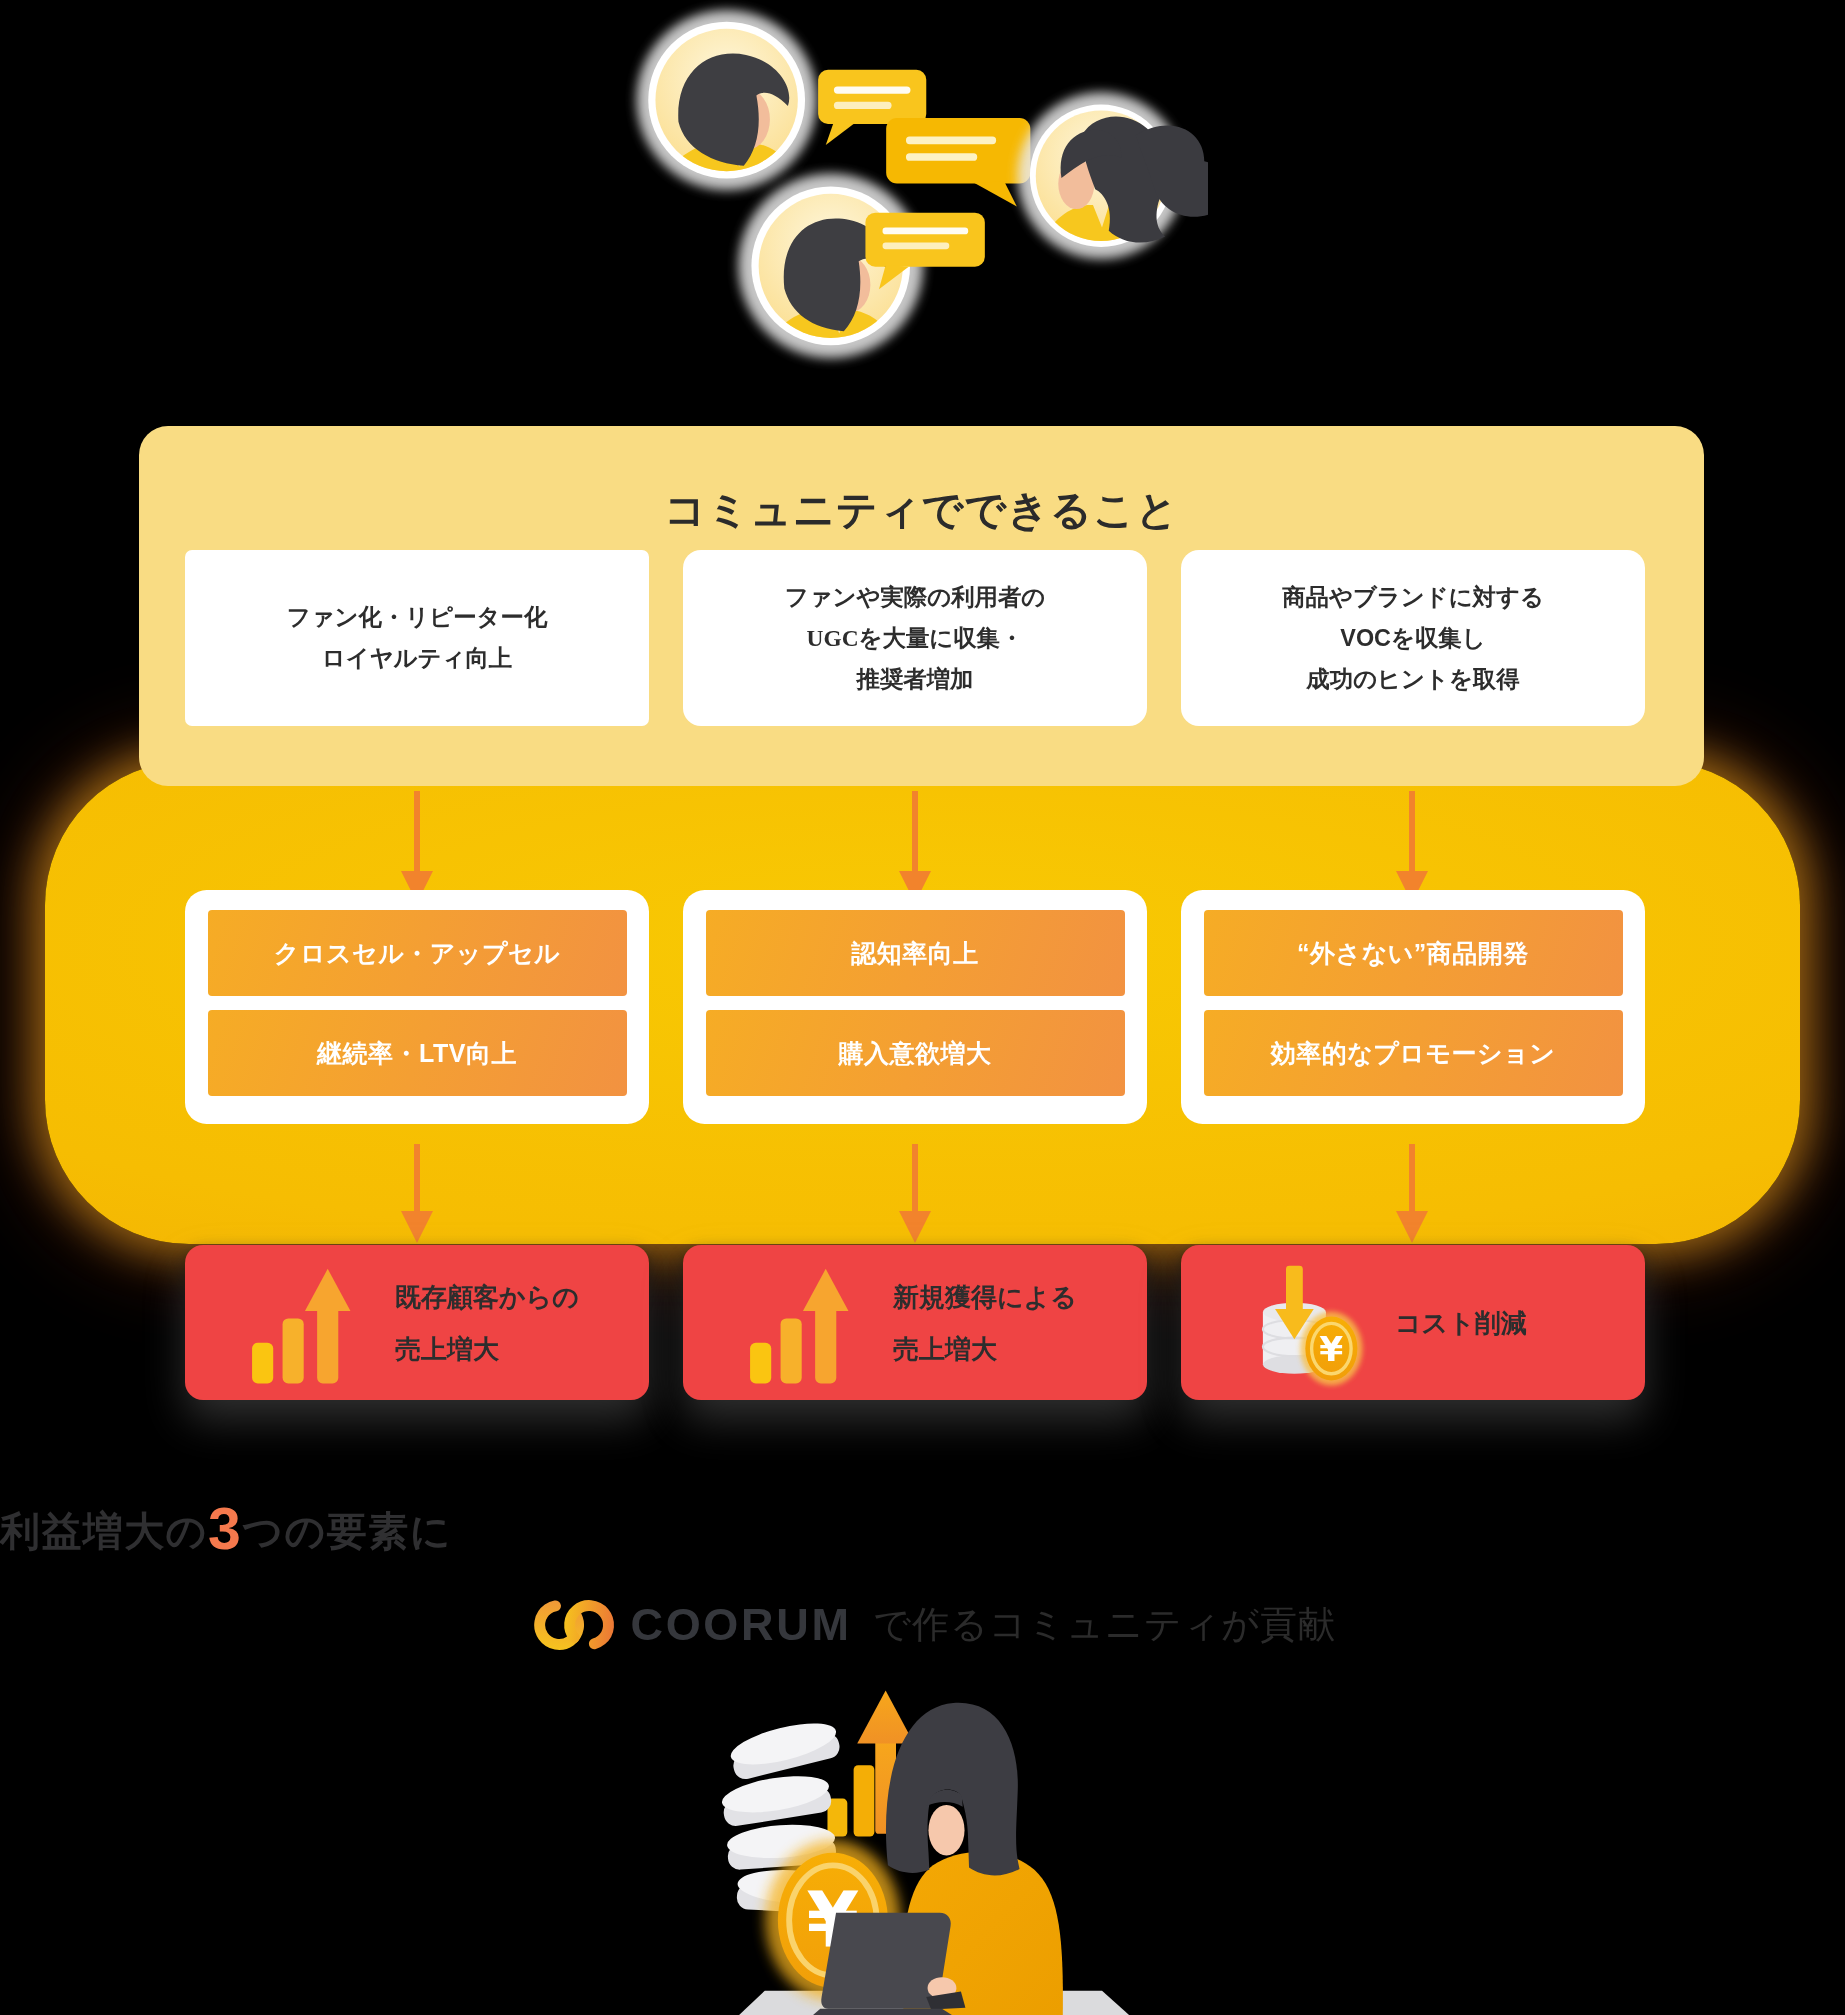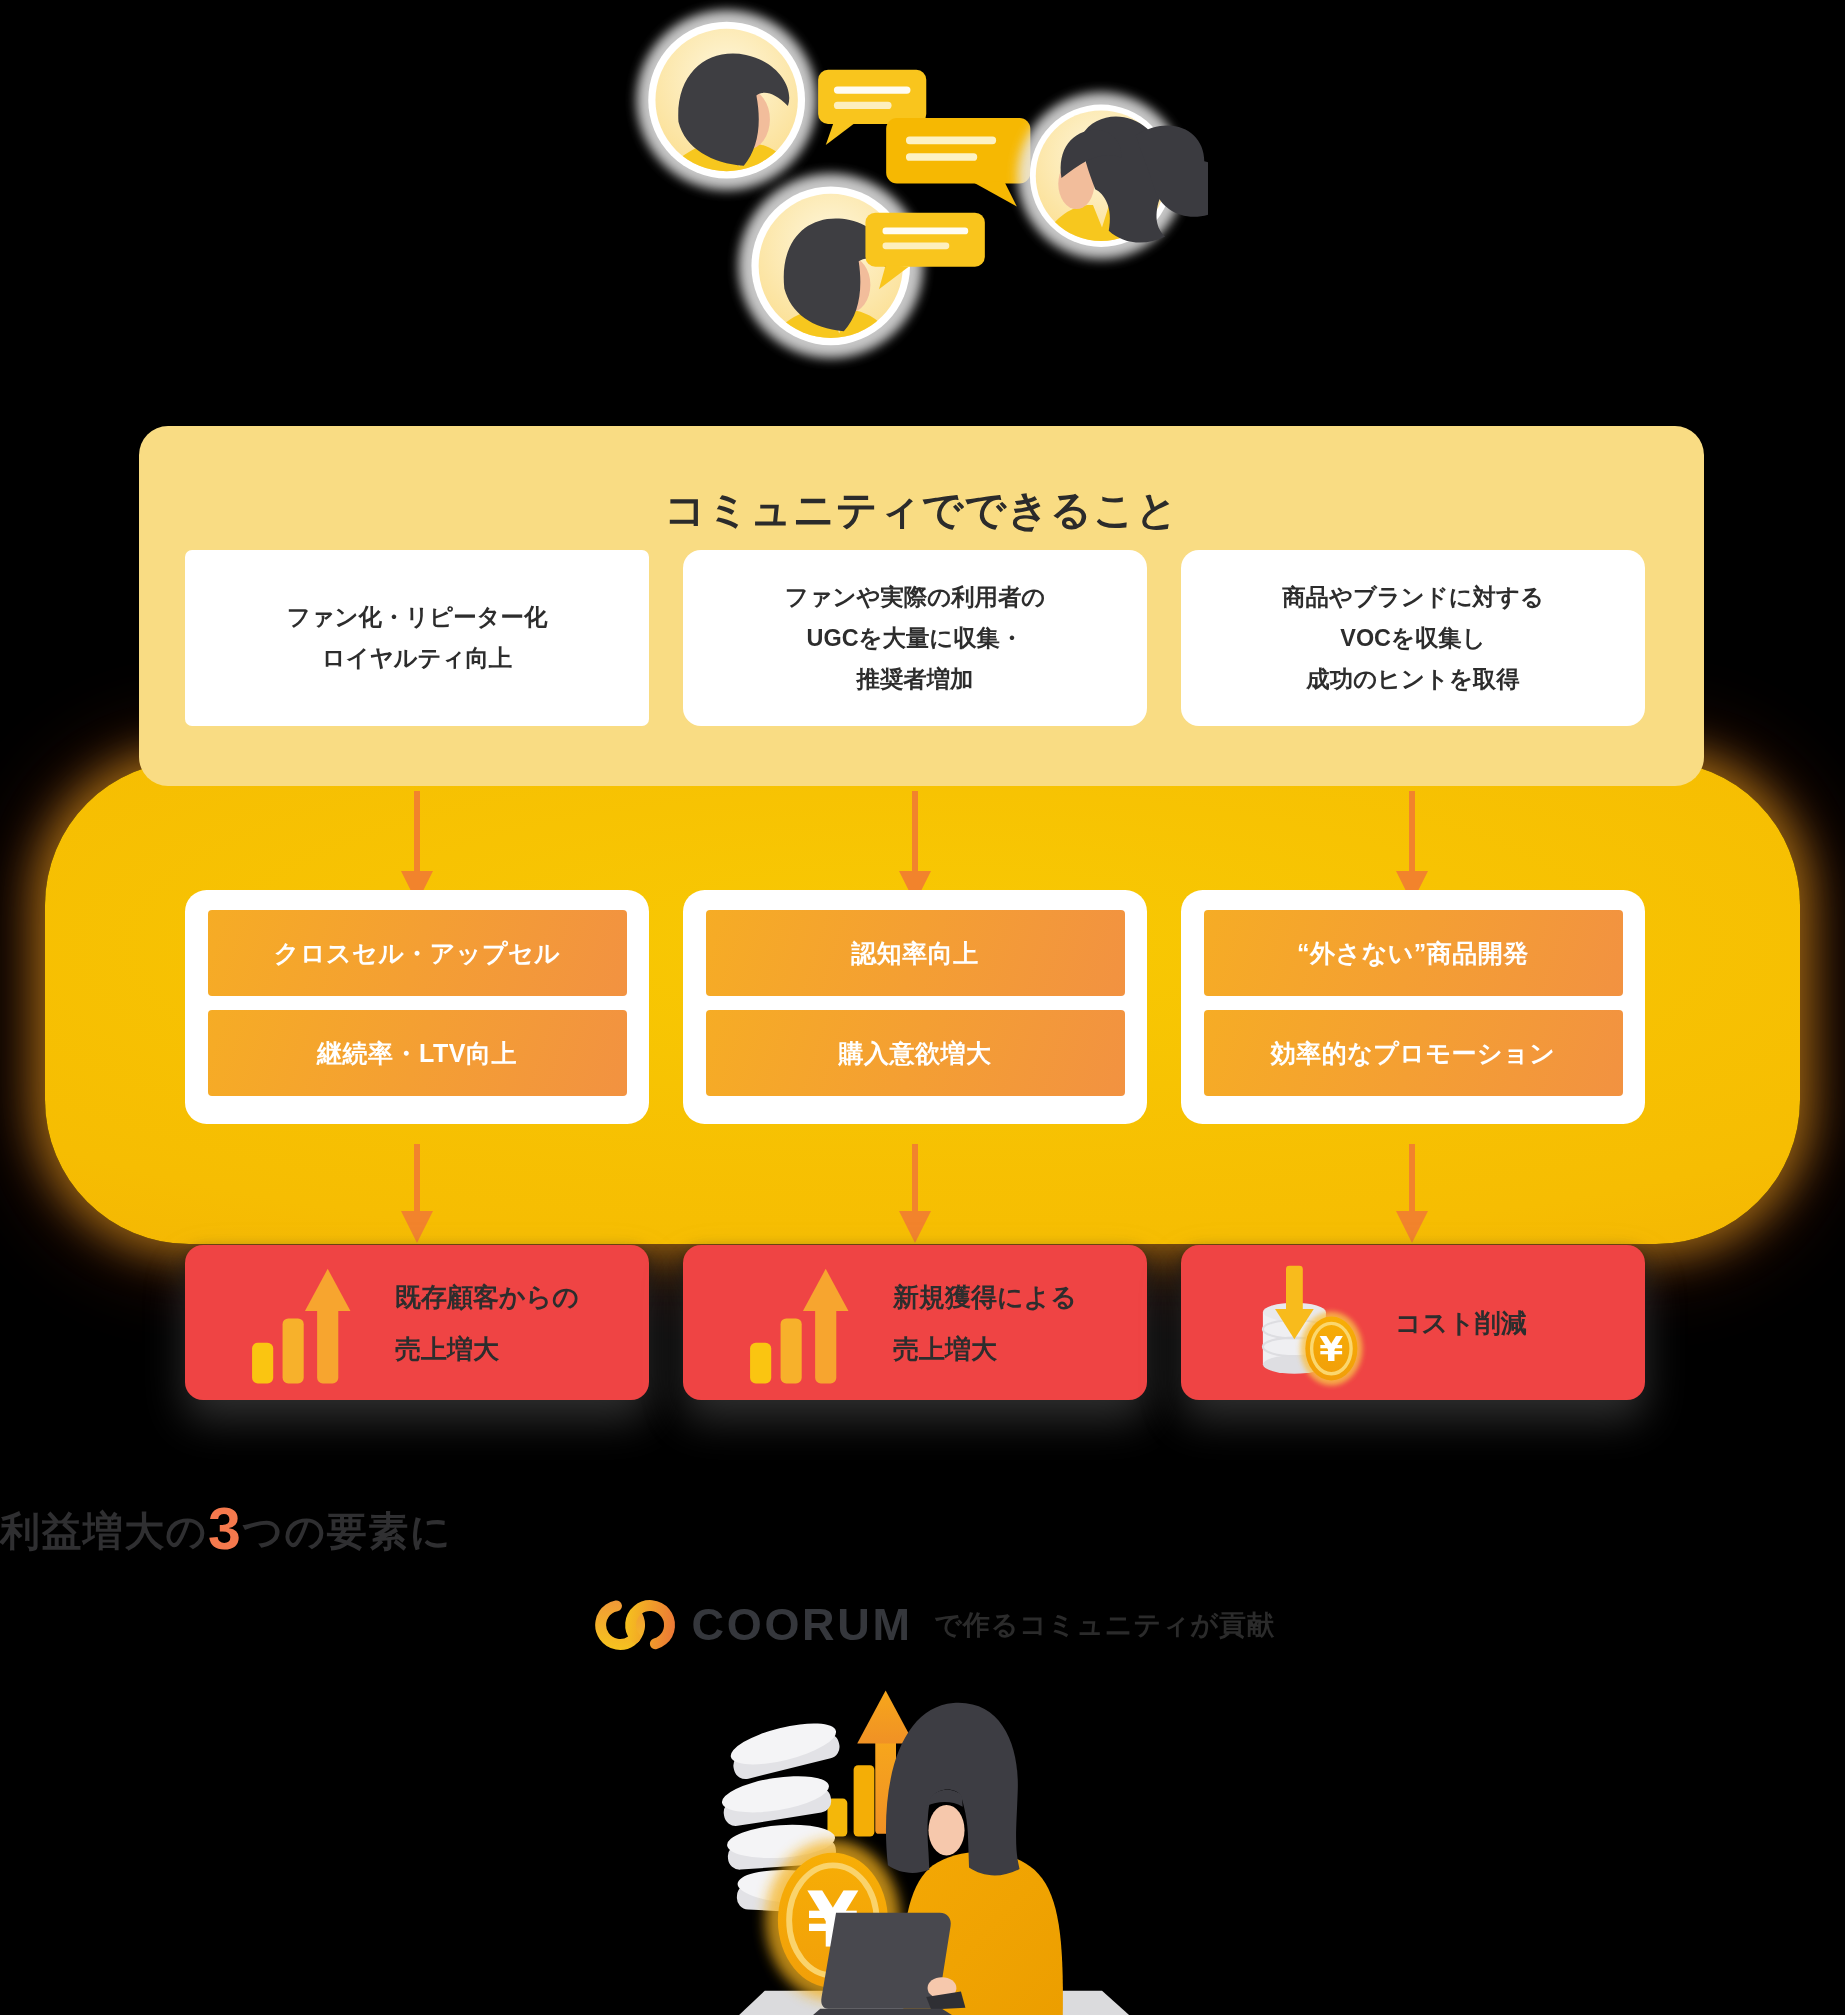--- a/index.html
+++ b/index.html
@@ -35,21 +35,21 @@
                box-shadow:0 20px 41px rgba(170,170,170,.28), 0 4.5px 13.5px rgba(0,0,0,.45);}
   .result-text{display:flex;flex-direction:column;justify-content:center;
                font-size:26px;font-weight:700;color:#2D2D2D;line-height:52px;}
   
   .profit-headline{position:absolute;left:0;top:1495px;width:1846px;text-align:left;color:#2F2F31;
                    font-size:40px;font-weight:700;letter-spacing:1.4px;}
   .profit-headline .big-num{font-size:59px;color:#F5794D;font-weight:700;vertical-align:-4.5px;}
   .brand-line{position:absolute;left:12px;top:1577px;width:1846px;height:95px;
               display:flex;align-items:center;justify-content:center;gap:15.3px;}
   .brand-word{font-size:45px;font-weight:700;color:#35373C;letter-spacing:2.7px;}
-  .brand-tagline{font-size:27px;font-weight:700;color:#2B2B2B;letter-spacing:0.9px;margin-left:6.3px;}
+  .brand-tagline{font-size:37px;font-weight:400;color:#2B2B2B;letter-spacing:0.9px;margin-left:6.3px;}
 </style>
 </head>
 <body>
 
 <div class="stage">
 
   <svg class="abs" style="left:622px;top:0;" width="586" height="374" viewBox="1380 0 1300 830">
     <defs>
       <radialGradient id="avGrad" cx="50%" cy="35%" r="75%">
         <stop offset="0%" stop-color="#FEF7DD"></stop>
@@ -128,21 +128,21 @@
 
   <div class="orange-band"></div>
 
   <div class="highlight-box"></div>
   <div class="community-title">コミュニティでできること</div>
 
   <div class="cap-card" style="left:185px;border-radius:7px;">
     <div>ファン化・リピーター化</div>
     <div>ロイヤルティ向上</div>
   </div>
-  <div class="cap-card" style="left:683px;">
+  <div class="cap-card" style="left:683px;font-family:Liberation Serif, serif;">
     <div>ファンや実際の利用者の</div>
     <div>UGCを大量に収集・</div>
     <div>推奨者増加</div>
   </div>
   <div class="cap-card" style="left:1181px;">
     <div>商品やブランドに対する</div>
     <div>VOCを収集し</div>
     <div>成功のヒントを取得</div>
   </div>
 

